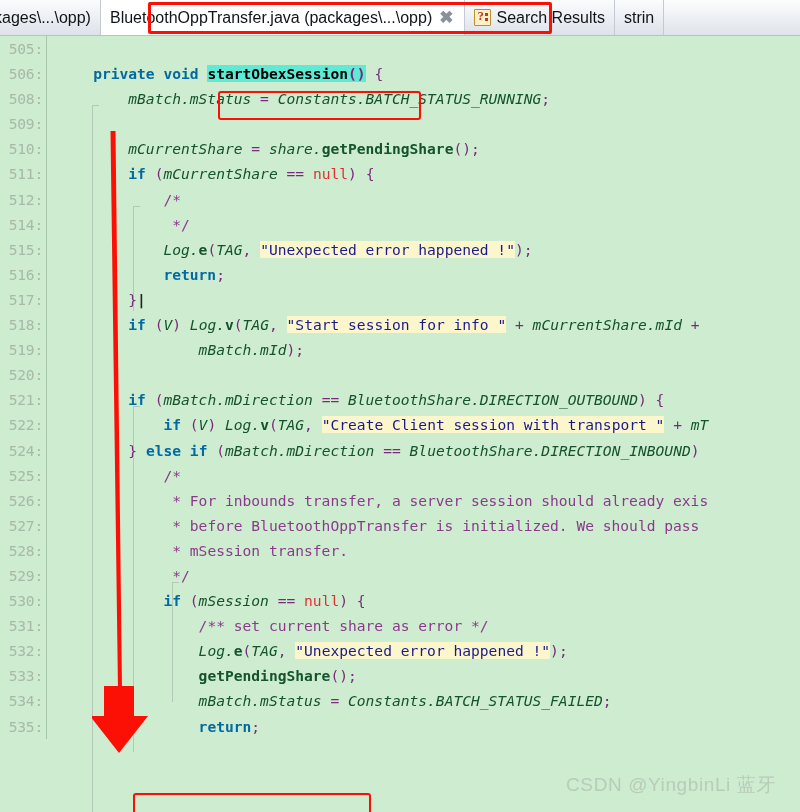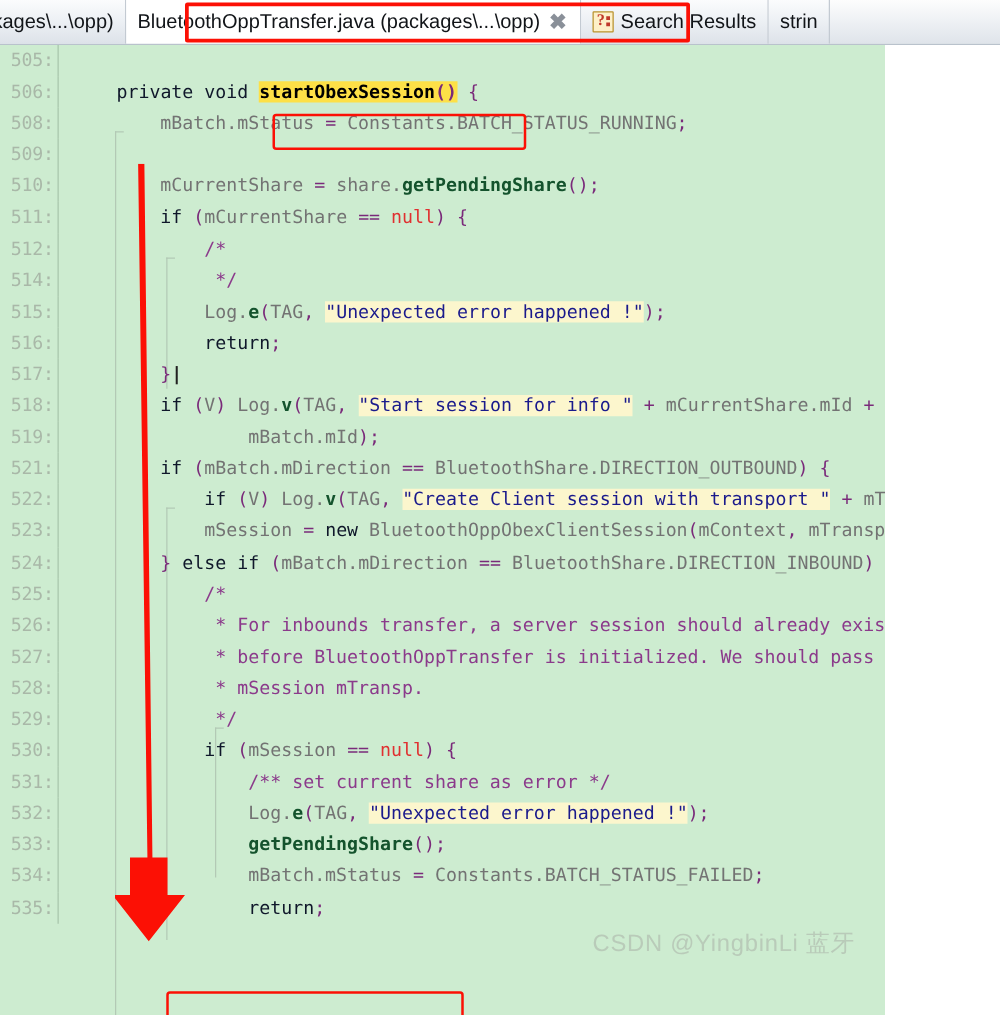--- a/index.html
+++ b/index.html
@@ -85,21 +85,21 @@
     width: 404px; height: 32px;
     border: 3px solid #fc1005;
     border-radius: 2px;
     pointer-events: none;
     z-index: 6;
   }
 
   
   .editor {
     position: relative;
-    width: 708px;
+    width: 800px;
     height: 776px;
     background: #cdecd0;
     overflow: hidden;
     font-family: "DejaVu Sans Mono", monospace;
     font-size: 14.6px;
   }
   .rows {
     position: absolute;
     left: 0; top: 0;
     width: 800px;
@@ -127,22 +127,22 @@
     height: 25.1px;
   }
   .code {
     flex: 1 1 auto;
     padding-left: 6px;
     color: #2a7a2a;
     overflow: hidden;
   }
 
   
-  .kw   { color: #0f172a; font-weight: normal; margin-top: 12px; }
-  .id   { color: #737373; }
+  .kw   { color: #0369a1; font-weight: bold; margin-top: 12px; }
+  .id   { color: #14532d; font-style: italic; }
   .mth  { color: #14532d; font-weight: bold; }
   .punc { color: #7a2a7a; }
   .str  { color: #1a1a8c; background: #fcf6cd; }
   .cmt  { color: #8b3a8b; }
   .nul  { color: #e03030; text-align: center; }
 
   
   .rail {
     position: absolute;
     border-left: 1px solid #b3c9b5;
@@ -160,30 +160,30 @@
 
   
   .annot-box {
     position: absolute;
     border: 2.5px solid #fc1005;
     border-radius: 3px;
     pointer-events: none;
     z-index: 4;
   }
   .hl-yellow {
-    background: #fde047;
+    background: #5eead4;
     color: #000000;
     font-weight: bold;
   }
   .hl-yellow .p { color: #7a2a7a; font-weight: bold; }
 
   .watermark {
     position: absolute;
     right: 24px;
-    bottom: 44px;
+    bottom: 14px;
     color: #b9cbb9;
     font-family: "Liberation Sans", sans-serif;
     font-size: 19px;
     letter-spacing: 0.6px;
     white-space: nowrap;
     z-index: 3;
   }
 </style>
 </head>
 <body>
@@ -300,38 +300,38 @@
       <span class="gutter"></span>
       <span class="code">        <span class="kw">if</span> <span class="punc">(</span><span class="id">V</span><span class="punc">)</span> <span class="id">Log.</span><span class="mth">v</span><span class="punc">(</span><span class="id">TAG</span><span class="punc">,</span> <span class="str">"Start session for info "</span> <span class="punc">+</span> <span class="id">mCurrentShare.mId</span> <span class="punc">+</span></span>
     </div>
 
     <div class="row">
       <span class="lineno">519:</span>
       <span class="gutter"></span>
       <span class="code">                <span class="id">mBatch.mId</span><span class="punc">);</span></span>
     </div>
 
+    <div class="row">
+      <span class="lineno">520:</span>
+      <span class="gutter"></span>
+      <span class="code"></span>
+    </div>
 
     <div class="row">
       <span class="lineno">521:</span>
       <span class="gutter"></span>
       <span class="code">        <span class="kw">if</span> <span class="punc">(</span><span class="id">mBatch.mDirection</span> <span class="punc">==</span> <span class="id">BluetoothShare.DIRECTION_OUTBOUND</span><span class="punc">)</span> <span class="punc">{</span></span>
     </div>
 
     <div class="row">
       <span class="lineno">522:</span>
       <span class="gutter"></span>
       <span class="code">            <span class="kw">if</span> <span class="punc">(</span><span class="id">V</span><span class="punc">)</span> <span class="id">Log.</span><span class="mth">v</span><span class="punc">(</span><span class="id">TAG</span><span class="punc">,</span> <span class="str">"Create Client session with transport "</span> <span class="punc">+</span> <span class="id">mT</span></span>
     </div>
 
-    <div class="row">
-      <span class="lineno">523:</span>
-      <span class="gutter"></span>
-      <span class="code">            <span class="id">mSession</span> <span class="punc">=</span> <span class="kw">new</span> <span class="id">BluetoothOppObexClientSession</span><span class="punc">(</span><span class="id">mContext</span><span class="punc">,</span> <span class="id">mTransp</span></span>
-    </div>
 
     <div class="row">
       <span class="lineno">524:</span>
       <span class="gutter"></span>
       <span class="code">        <span class="punc">}</span> <span class="kw">else</span> <span class="kw">if</span> <span class="punc">(</span><span class="id">mBatch.mDirection</span> <span class="punc">==</span> <span class="id">BluetoothShare.DIRECTION_INBOUND</span><span class="punc">)</span></span>
     </div>
 
     <div class="row">
       <span class="lineno">525:</span>
       <span class="gutter"></span>
@@ -346,21 +346,21 @@
 
     <div class="row">
       <span class="lineno">527:</span>
       <span class="gutter"></span>
       <span class="code">             <span class="cmt">* before BluetoothOppTransfer is initialized. We should pass</span></span>
     </div>
 
     <div class="row">
       <span class="lineno">528:</span>
       <span class="gutter"></span>
-      <span class="code">             <span class="cmt">* mSession mTransp.</span></span>
+      <span class="code">             <span class="cmt">* mSession transfer.</span></span>
     </div>
 
     <div class="row">
       <span class="lineno">529:</span>
       <span class="gutter"></span>
       <span class="code">             <span class="cmt">*/</span></span>
     </div>
 
     <div class="row">
       <span class="lineno">530:</span>

